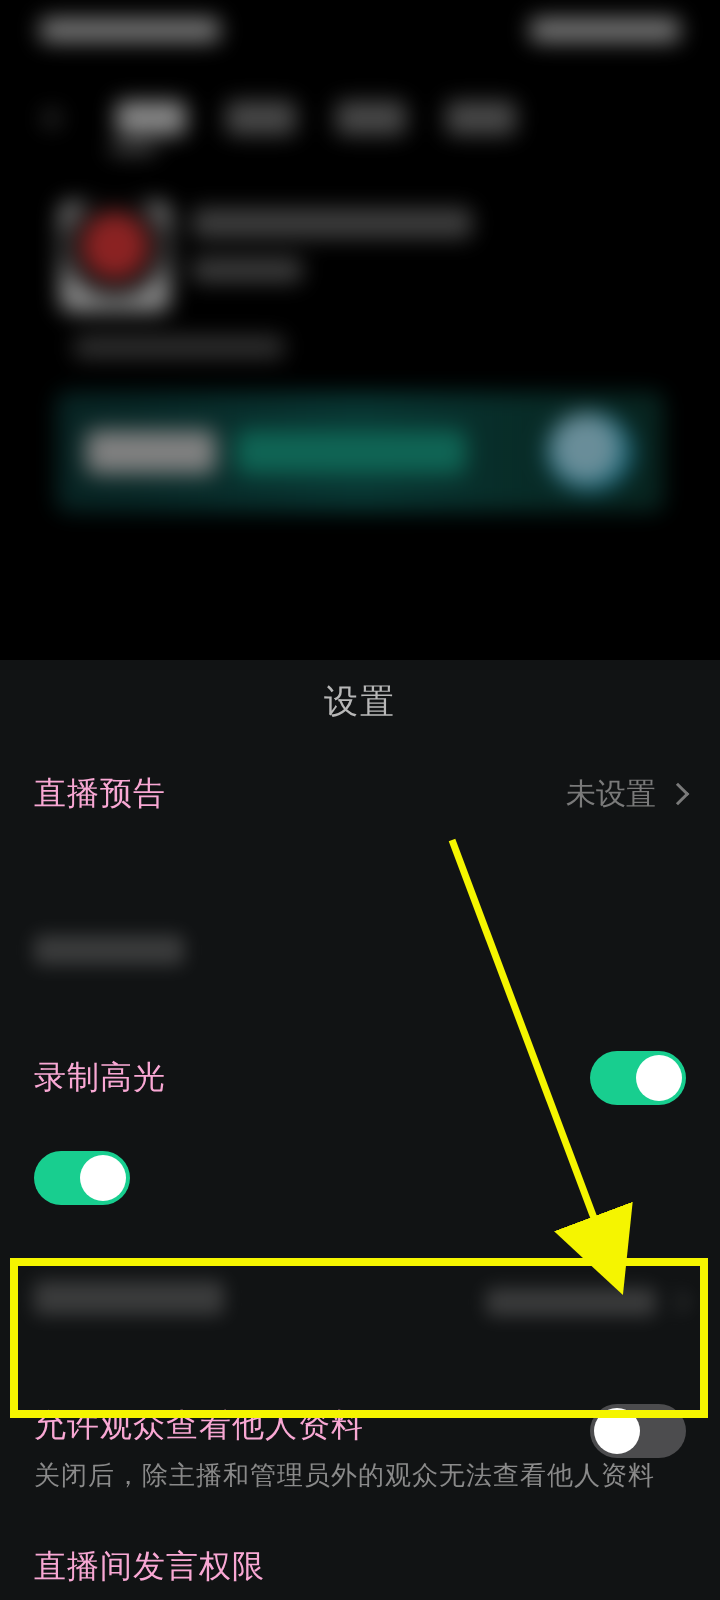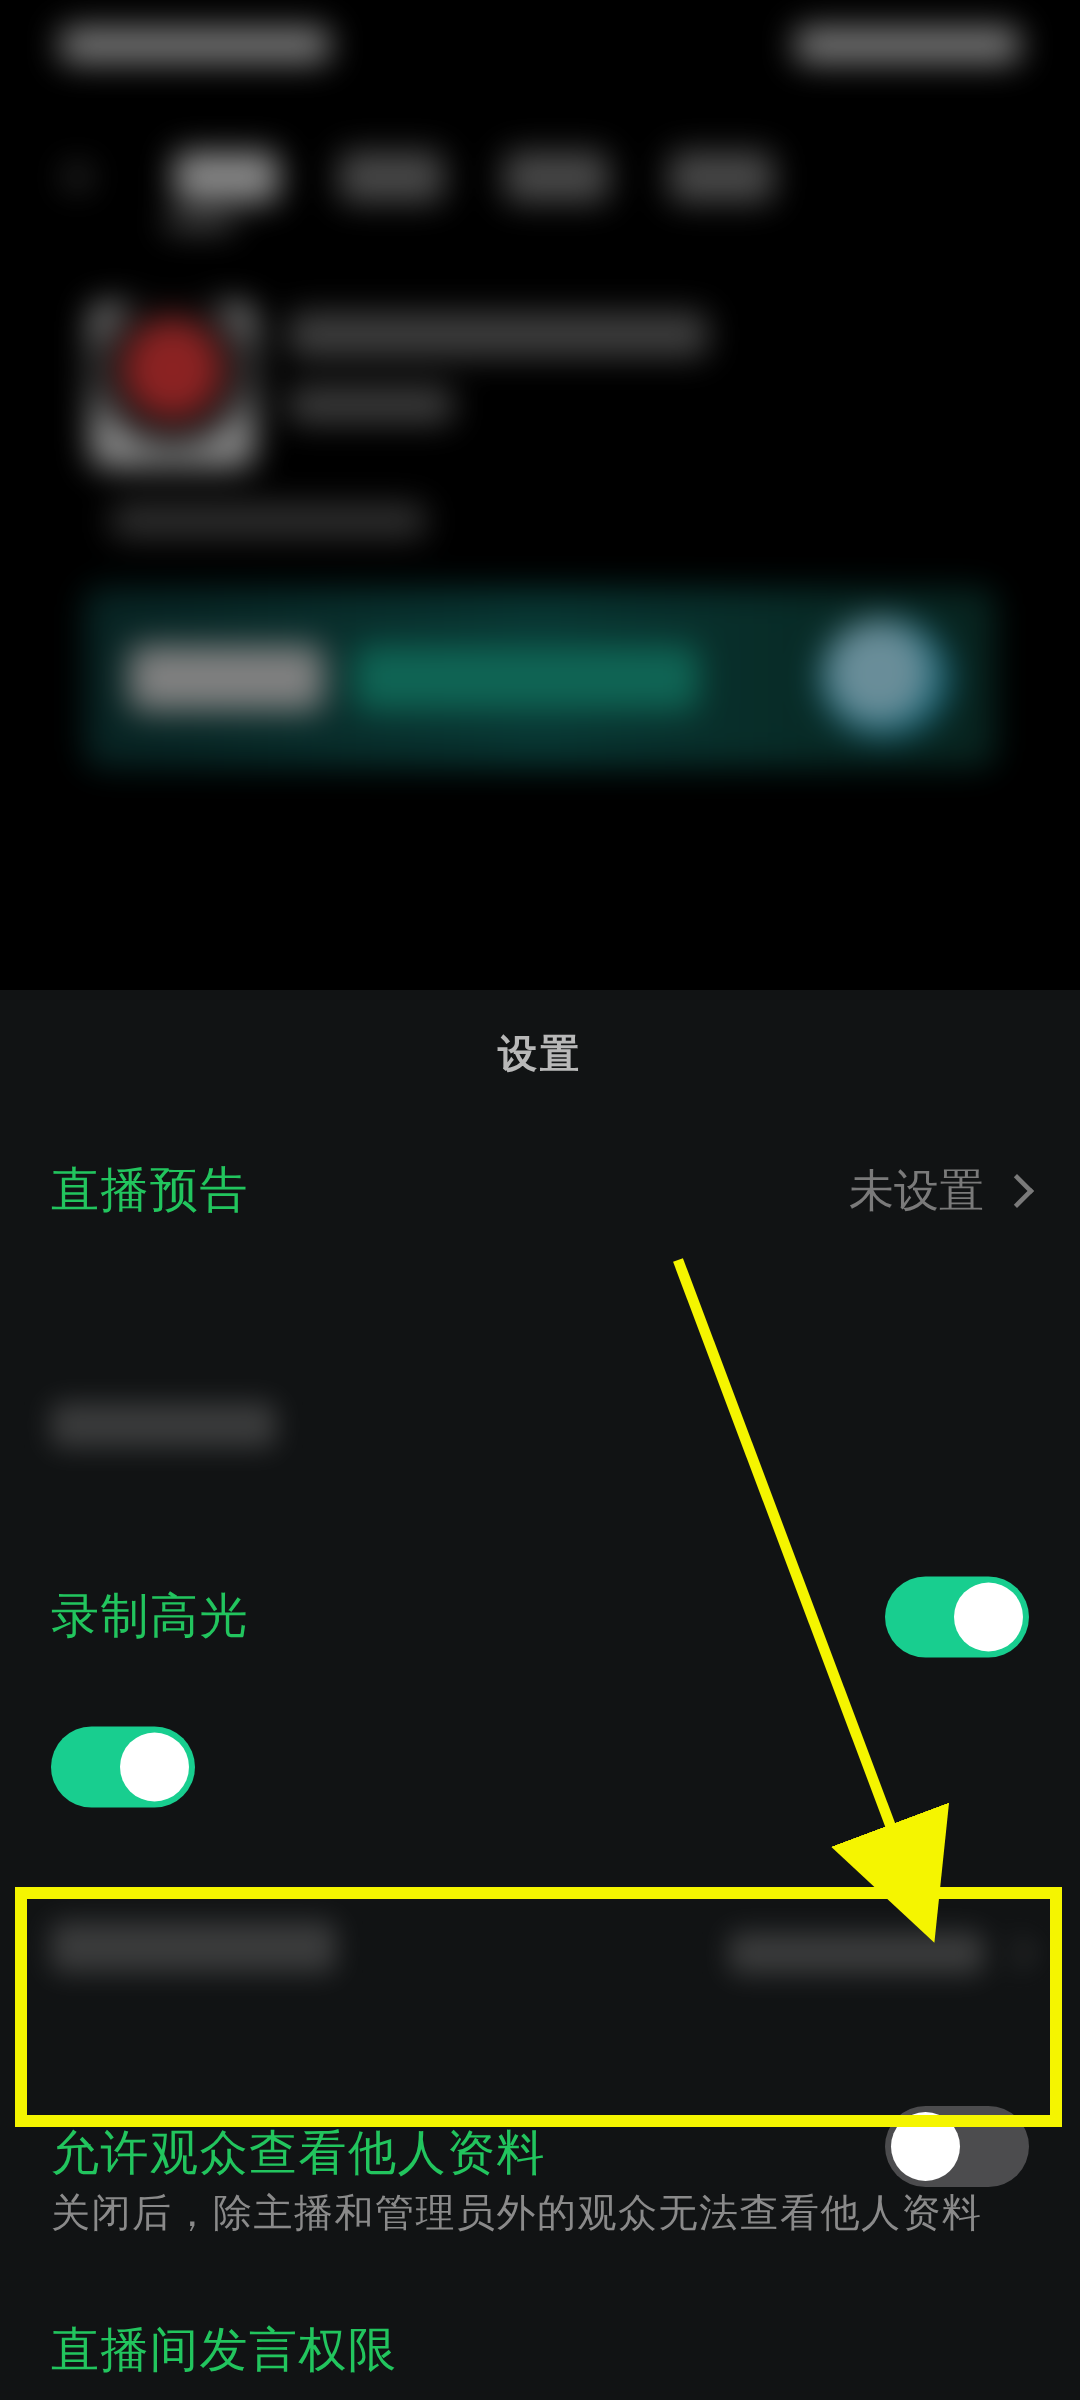--- a/index.html
+++ b/index.html
@@ -27,24 +27,24 @@
     .bg-blur .banner{margin:34px 56px 0 56px;height:120px;border-radius:10px;
       background:linear-gradient(90deg,#0d3b3a 0%,#0e5a54 50%,#0d3b33 100%);position:relative;}
     .bg-blur .banner::before{content:"";position:absolute;left:30px;top:38px;width:130px;height:44px;background:#d7d7d7;border-radius:8px;}
     .bg-blur .banner::after{content:"";position:absolute;left:180px;top:38px;width:230px;height:44px;background:#1aa88d;border-radius:8px;}
     .bg-blur .banner .blob{position:absolute;right:30px;top:20px;width:88px;height:80px;border-radius:50%;
       background:radial-gradient(circle at 45% 45%,#b0ecff 0 50%,#2aa8c4 55% 100%);}
 
     
     .sheet{position:absolute;left:0;right:0;top:660px;bottom:0;background:#111314;}
     .sheet-header{height:84px;display:flex;align-items:center;justify-content:center;}
-    .sheet-title{color:#B8B8B8;font-size:26px;font-weight:700;letter-spacing:2px;}
+    .sheet-title{color:#B8B8B8;font-size:34px;font-weight:400;letter-spacing:2px;}
 
     .row{display:flex;align-items:center;justify-content:space-between;padding:0 34px;min-height:100px;}
-    .row .label{font-size:32px;color:#22c55e;letter-spacing:1px;}
+    .row .label{font-size:32px;color:#f9a8d4;letter-spacing:1px;}
     .row .value{display:flex;align-items:center;gap:14px;color:#7A7A7A;font-size:30px;margin-left:36px;}
     .chevron{width:16px;height:16px;border-top:3px solid #7A7A7A;border-right:3px solid #7A7A7A;transform:rotate(45deg);}
 
     .row.obscured .label{filter:blur(9px);opacity:.55;}
     .row.obscured .value{filter:blur(9px);opacity:.55;}
     .faux{display:inline-block;background:#5d5d5d;border-radius:6px;}
     .faux.l{width:150px;height:30px;}
     .faux.xl{width:190px;height:34px;}
     .faux.v{width:170px;height:28px;}
 
@@ -54,21 +54,21 @@
     .toggle.on{background:#18CE8F;}
     .toggle.on .knob{right:4px;}
     .toggle.off{background:#4C4C4E;}
     .toggle.off .knob{left:4px;}
 
     
     .highlight-box{position:absolute;left:10px;right:12px;top:1258px;height:160px;border:8px solid #F5F500;pointer-events:none;}
     .arrow-svg{position:absolute;left:0;top:0;pointer-events:none;}
 
     .row.viewprofile{display:block;padding-top:28px;padding-bottom:32px;}
-    .row.viewprofile .top{display:flex;align-items:flex-end;justify-content:space-between;}
+    .row.viewprofile .top{display:flex;align-items:flex-start;justify-content:space-between;}
     .row.viewprofile .desc{font-size:26px;color:#8A8A8A;letter-spacing:1px;}
 
     .row.permissions{padding-top:20px;padding-bottom:40px;}
 
     .spacer{height:60px;}
     .gap{height:24px;}
   </style>
 </head>
 <body>
 

